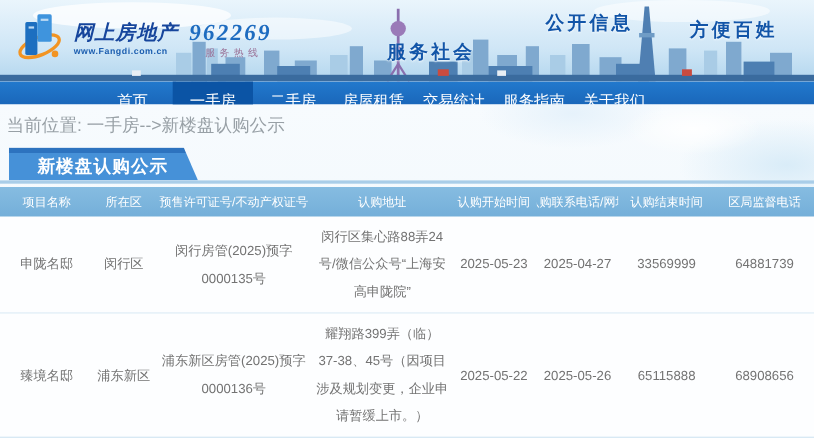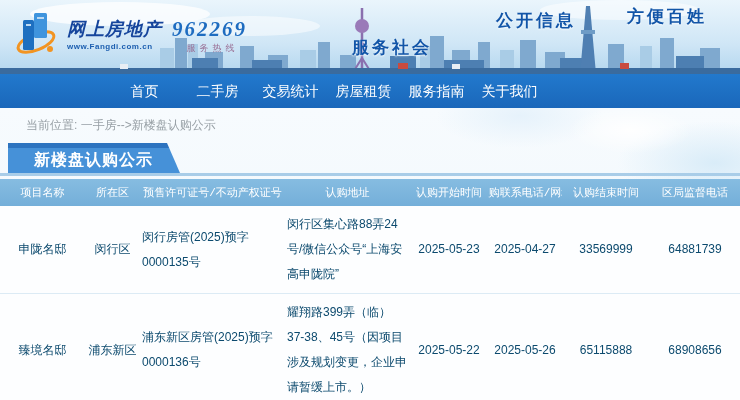--- a/index.html
+++ b/index.html
@@ -14,50 +14,50 @@
   .logo-icon { width:44px; height:52px; }
   .logo-text { margin-left:8px; }
   .site-name { font-size:18px; font-weight:bold; font-style:italic; color:#16459c; font-family:"Liberation Serif", serif; letter-spacing:1px; }
   .site-url { font-size:8px; font-weight:bold; color:#1d5fb0; margin-top:1px; letter-spacing:.5px; }
   .hotline { margin-left:10px; margin-top:4px;text-align:center; }
   .hotline-number { font-size:21px; font-weight:bold; font-style:italic; color:#1e6cc0; letter-spacing:2px; font-family:"Liberation Serif", serif; }
   .hotline-label { font-size:9px; color:#9a6f95; letter-spacing:4px; margin-top:0; padding-left:6px; }
   .slogan { position:absolute; font-size:17px; font-weight:bold; color:#1255a8; letter-spacing:3px; text-shadow:0 1px 2px rgba(255,255,255,.85); }
   .slogan-1 { left:352px; top:36px; }
   .slogan-2 { left:496px; top:9px; }
-  .slogan-3 { left:627px; top:5px; }
-
-  
-  .nav { width:740px; height:34px; background:linear-gradient(180deg,#2279cd,#1a67ba); display:flex; padding-left:108px; }
+  .slogan-3 { left:627px; top:16px; }
+
+  
+  .nav { width:740px; height:21px; background:linear-gradient(180deg,#2279cd,#1a67ba); display:flex; padding-left:84px; }
   .nav-item { width:73px; height:34px; line-height:34px; text-align:center; color:#fff; font-size:14px; cursor:pointer; }
   .nav-item.active { background:#0b54a5; }
 
   
   .content { position:relative; width:740px; height:292px;
     background:
       radial-gradient(90px 34px at 630px 22px, rgba(255,255,255,.95), rgba(255,255,255,0) 70%),
       radial-gradient(140px 60px at 715px 55px, #d9ecf8, rgba(217,236,248,0) 70%),
       radial-gradient(120px 46px at 520px 8px,  #e6f2fb, rgba(230,242,251,0) 70%),
       linear-gradient(180deg,#f7fbfe 0%, #eef6fb 100%);
   }
-  .breadcrumb { padding:9px 0 0 6px; font-size:12px; color:#98a0a6;margin-left:20px; }
+  .breadcrumb { padding:9px 0 0 6px; font-size:16px; color:#98a0a6; }
 
   .section-tab { position:relative; margin:9px 0 0 8px; width:172px; height:30px;
     background:linear-gradient(#2d73bf 0 5px, #4691d8 5px); 
     clip-path:polygon(0 0, calc(100% - 13px) 0, 100% 100%, 0 100%);
     color:#fff; font-size:16px; font-weight:bold; letter-spacing:1px;
     padding:7px 0 0 26px; }
   .tab-divider { width:740px; height:3px; background:#a9cde8; }
 
   
   .grid-row { display:grid; grid-template-columns:85px 55px 145px 125px 78px 74px 88px 90px; width:740px; }
   .thead { background:linear-gradient(180deg,#86bce1,#74afd9); height:27px; margin-top:3px; }
-  .th { color:#fff; font-size:11px; display:flex; align-items:center; justify-content:center; white-space:nowrap; overflow:hidden;font-family:Liberation Mono, monospace; }
+  .th { color:#fff; font-size:11px; display:flex; align-items:center; justify-content:center; white-space:nowrap; overflow:hidden; }
   .trow { background:#fdfeff; }
-  .trow .td { color:#0c4a6e; font-size:12px; line-height:25px; display:flex; align-items:center; justify-content:center; text-align:left; padding:6px 2px; }
+  .trow .td { color:#737373; font-size:12px; line-height:25px; display:flex; align-items:center; justify-content:center; text-align:center; padding:6px 2px; }
   .trow-1 { min-height:85px; }
   .trow-2 { min-height:111px; border-top:1px solid #dcebf5; border-bottom:1px solid #cfe4f2; }
 </style>
 </head>
 <body>
 
 <div class="page">
 
   <div class="banner">
     <svg class="sky" viewBox="0 0 740 74" preserveAspectRatio="none">
@@ -147,23 +147,24 @@
       </div>
     </div>
 
     <div class="slogan slogan-1">服务社会</div>
     <div class="slogan slogan-2">公开信息</div>
     <div class="slogan slogan-3">方便百姓</div>
   </div>
 
   <div class="nav">
     <div class="nav-item">首页</div>
+    <div class="nav-item active">一手房</div>
     <div class="nav-item">二手房</div>
+    <div class="nav-item">房屋租赁</div>
     <div class="nav-item">交易统计</div>
-    <div class="nav-item">房屋租赁</div>
     <div class="nav-item">服务指南</div>
     <div class="nav-item">关于我们</div>
   </div>
 
   <div class="content">
     <div class="breadcrumb">当前位置: 一手房--&gt;新楼盘认购公示</div>
 
     <div class="section-tab">新楼盘认购公示</div>
     <div class="tab-divider"></div>
 

